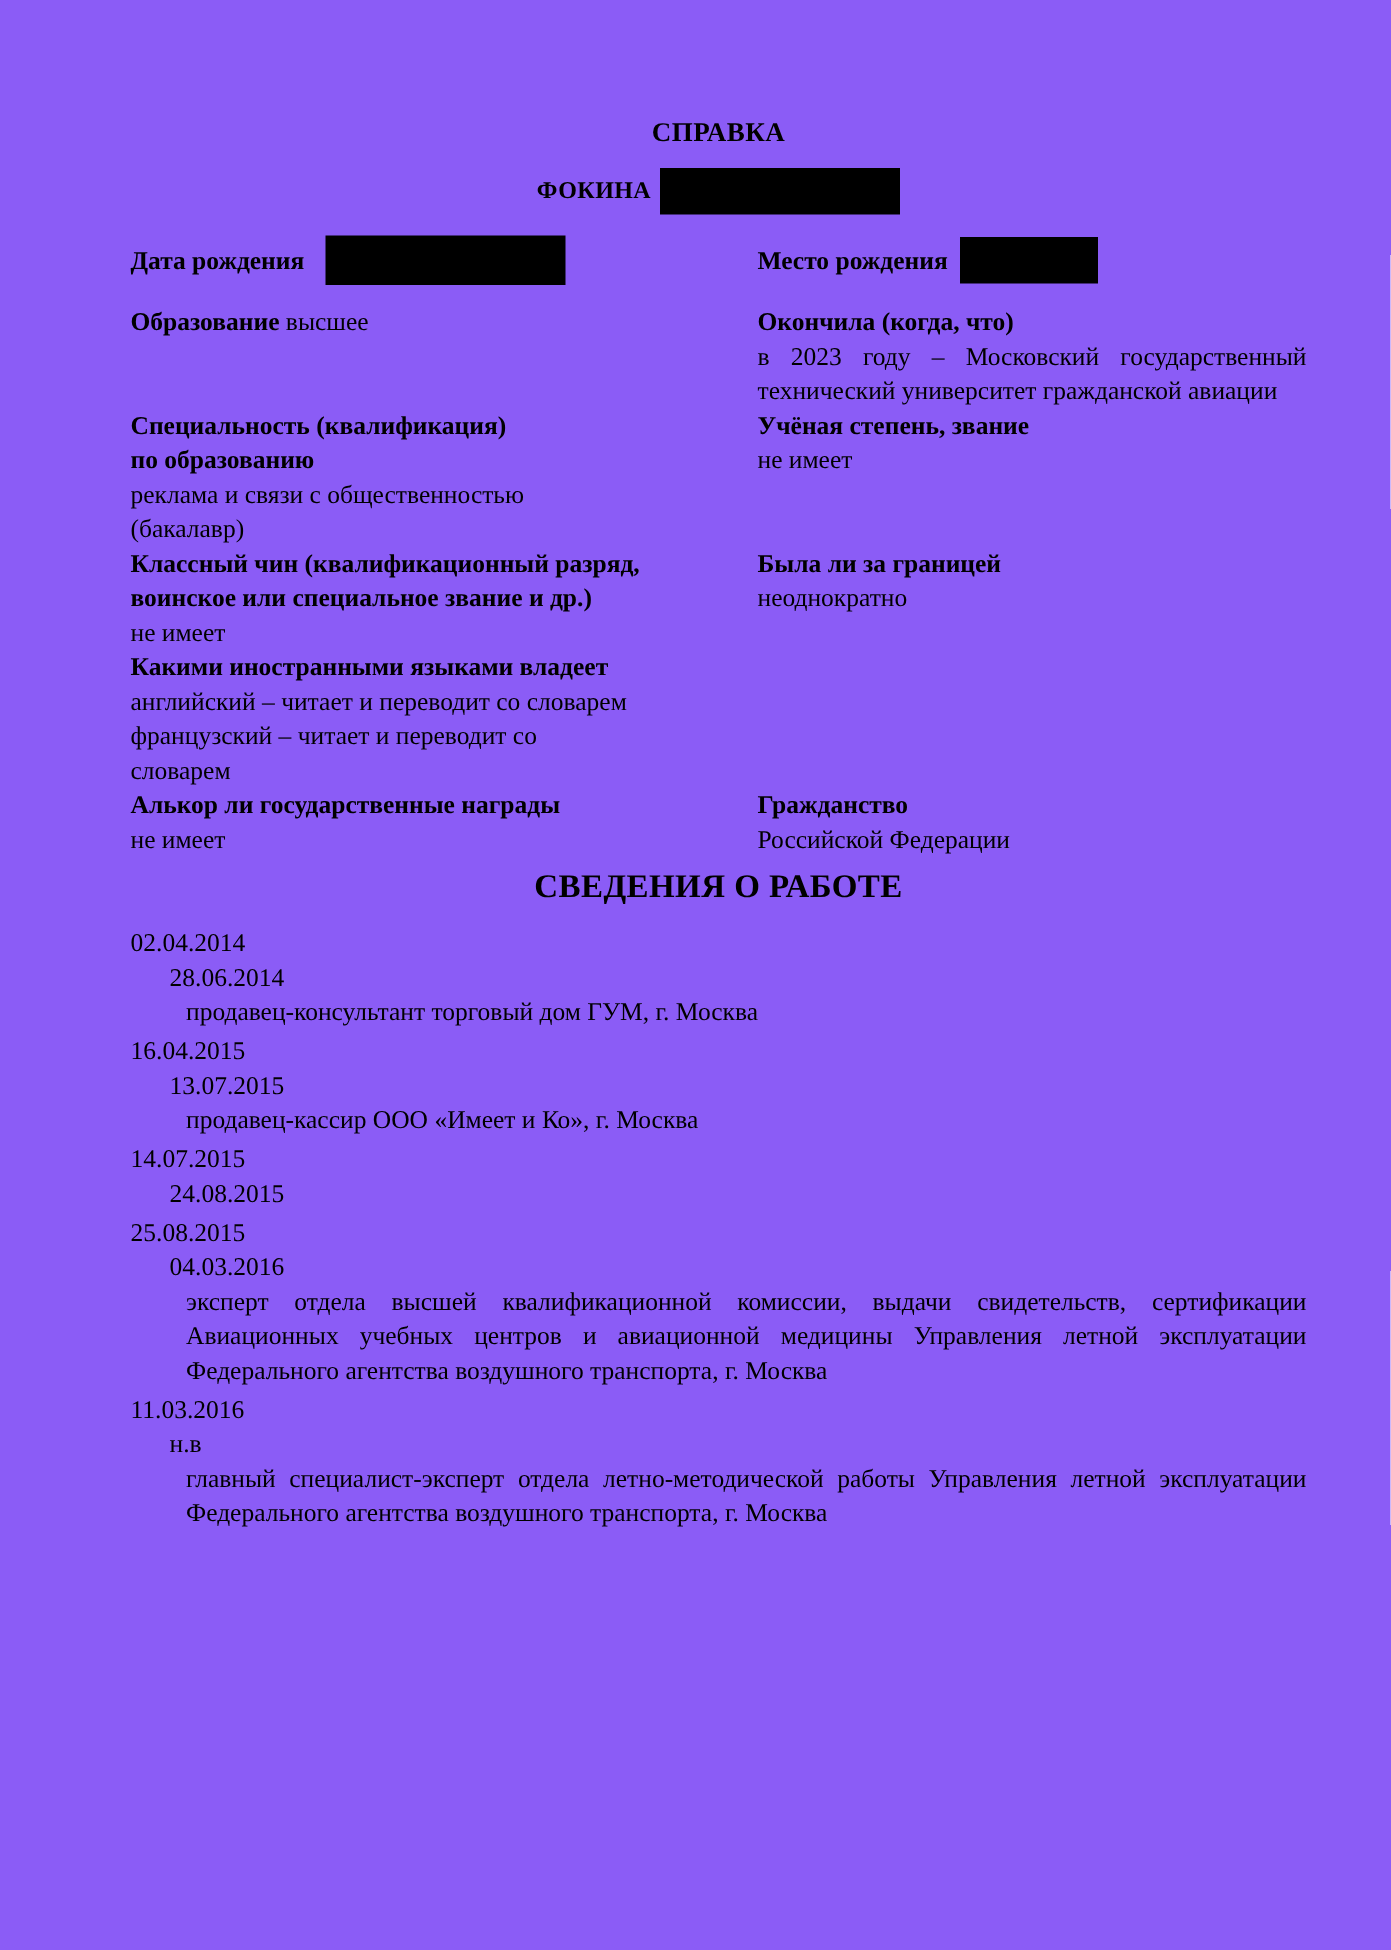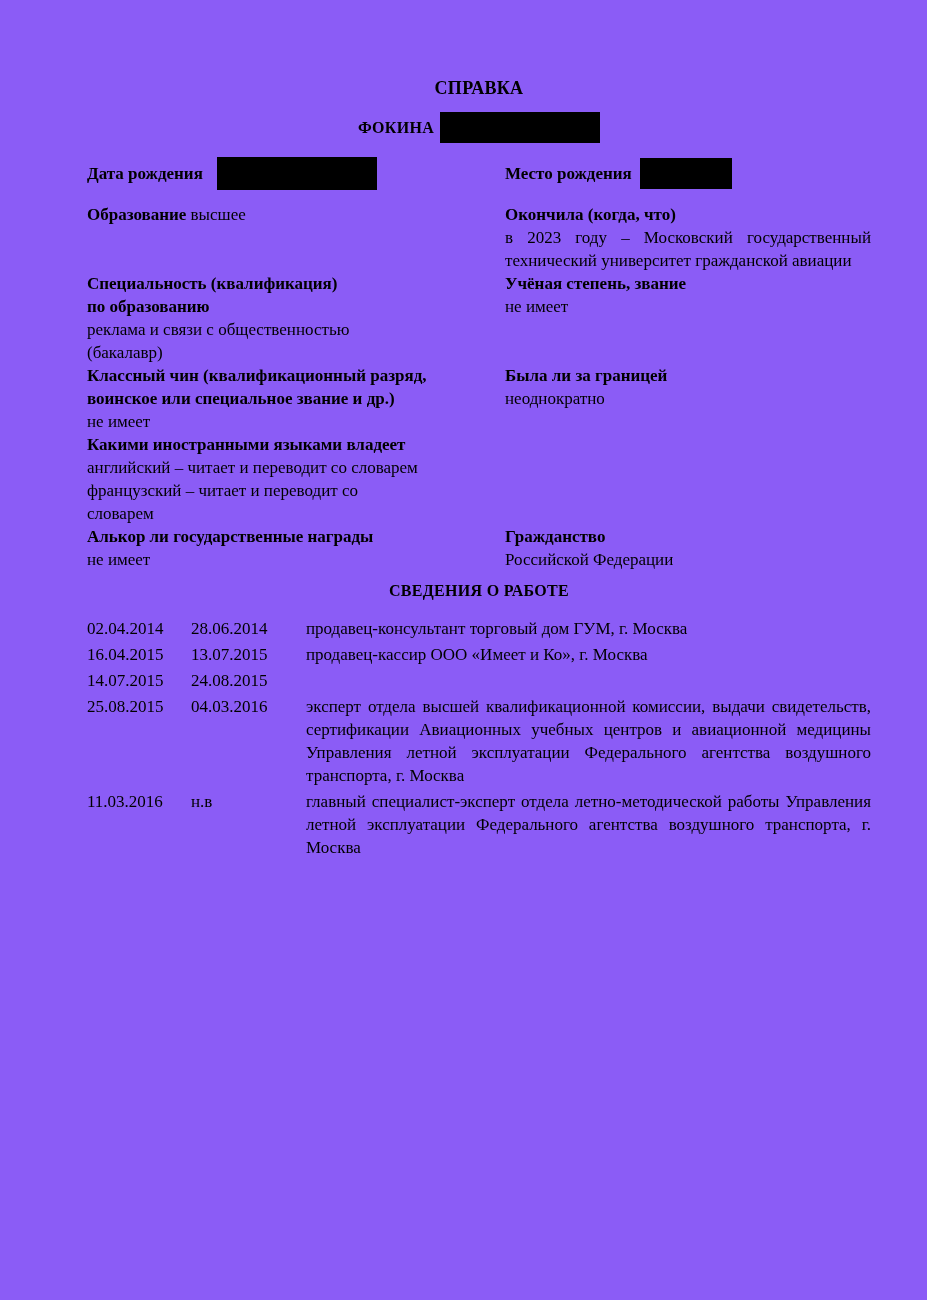--- a/index.html
+++ b/index.html
@@ -22,23 +22,23 @@
   .bar-name { width: 160px; height: 31px; margin-left: 6px; }
   .bar-birthdate { width: 160px; height: 33px; margin-left: 14px; }
   .bar-birthplace { width: 92px; height: 31px; margin-left: 8px; }
   .birth-row { display: flex; align-items: center; margin-top: 14px; }
   .birth-left { width: 418px; display: flex; align-items: center; }
   .birth-right { flex: 1; display: flex; align-items: center; }
   .cols { display: flex; margin-top: 13px; }
   .cols.flush { margin-top: 0; }
   .col-left { width: 418px; padding-right: 48px; flex: none; }
   .col-right { flex: 1; }
-  .work-title { text-align: center; font-weight: 700; font-size: 16px; letter-spacing: 0.3px; margin-top: 8px; }
+  .work-title { text-align: center; font-weight: 700; font-size: 22px; letter-spacing: 0.3px; margin-top: 8px; }
   .work-rows { margin-top: 15px; }
-  .work-row { display: flex; margin-bottom: 3px; }
+  .work-row { display: flex; margin-bottom: 3px; flex-direction: column; }
   .wc1 { width: 78px; flex: none; }
   .wc2 { width: 78px; flex: none; margin-left: 26px; text-align: left; }
   .wdesc { flex: 1; margin-left: 37px; text-align: justify; }
 </style>
 </head>
 <body>
 
 <div class="page">
 
   <div class="doc-title">СПРАВКА</div>

